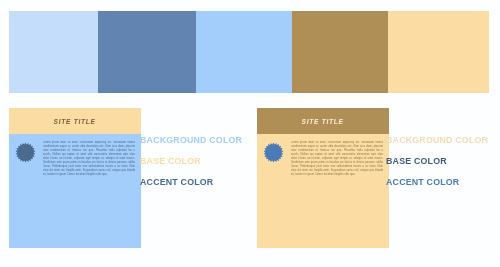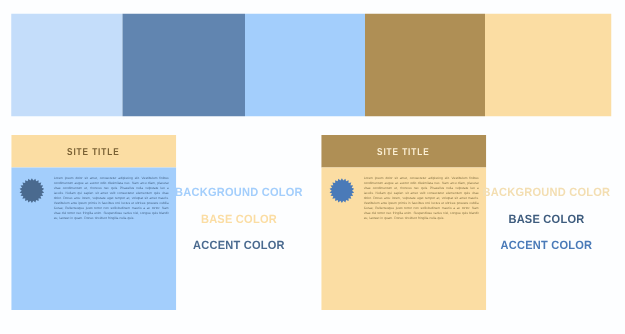--- a/index.html
+++ b/index.html
@@ -46,20 +46,21 @@
     overflow: hidden;
   }
   #mockup-card-left  { left: 9px; }
   #mockup-card-right { left: 257px; }
 
   .card-header {
     height: 26px;
     display: flex;
     align-items: center;
     justify-content: center;
+    font-style: italic;
   }
   .card-header-title {
     font-size: 8px;
     font-weight: bold;
     letter-spacing: 0.9px;
     transform: scaleX(0.82);
     white-space: nowrap;
   }
 
   .card-body {
@@ -86,23 +87,22 @@
     font-size: 2.6px;
     line-height: 4.0px;
     text-align: justify;
     overflow: hidden;
     word-spacing: 0.2px;
   }
 
   
   .legend {
     position: absolute;
-    top: 144px;
+    top: 129px;
     width: 110px;
-    text-align: center;
   }
   #legend-left  { left: 140px; }
   #legend-right { left: 386px; }
 
   .legend-row {
     font-size: 9.5px;
     font-weight: bold;
     letter-spacing: 0.2px;
     line-height: 21px;
     white-space: nowrap;

